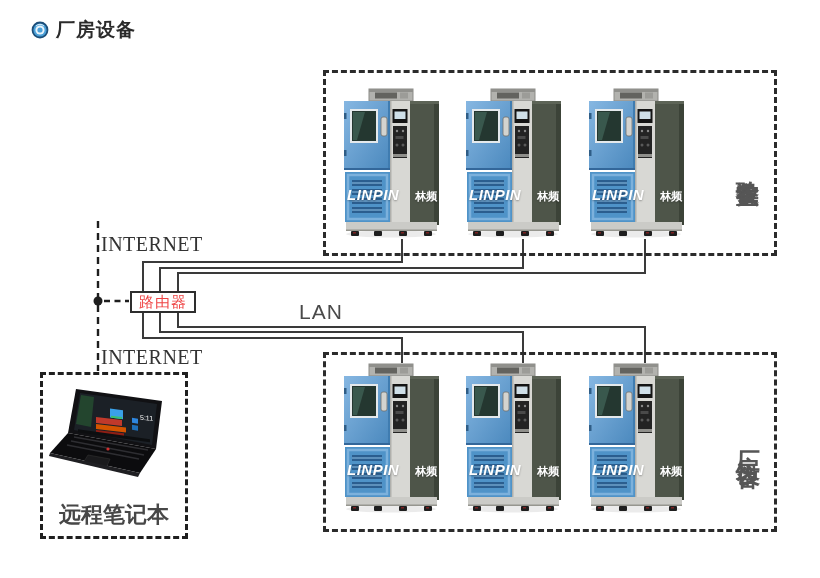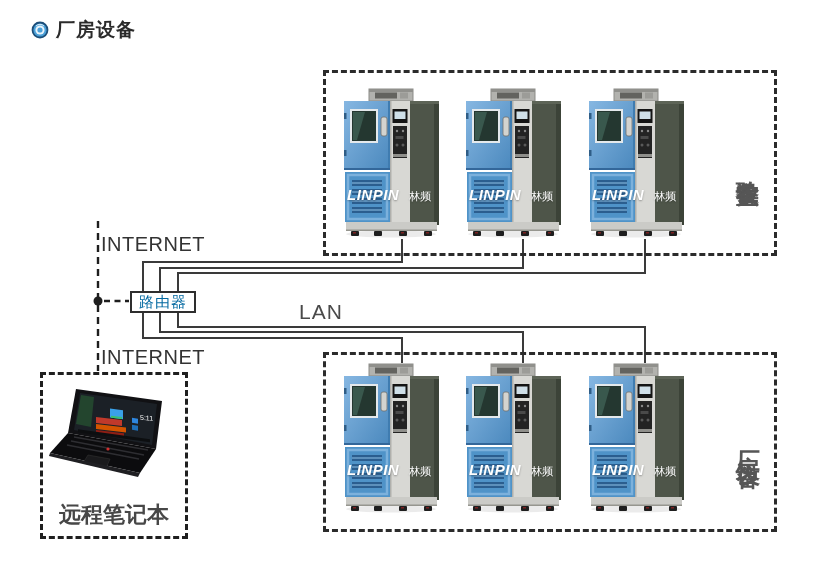--- a/index.html
+++ b/index.html
@@ -16,44 +16,44 @@
   .dev-box{position:absolute;border:3px dashed #1f1f1f;background:#fff;}
   .dev-label{position:absolute;left:0;right:0;bottom:6px;text-align:center;
     color:#474747;font-weight:bold;text-shadow:0 0 2px #fff,0 0 2px #fff;}
   .pc-box{left:38px;top:62px;width:142px;height:158px;}
   .pc-box .dev-label{font-size:25px;}
   .laptop-box{left:40px;top:372px;width:142px;height:161px;}
   .laptop-box .dev-label{font-size:22px;}
   .dev-art{position:absolute;left:50%;top:8px;transform:translateX(-50%);}
 
   
-  .net-label{position:absolute;color:#333;font-size:20px;letter-spacing:0.5px;}
+  .net-label{position:absolute;color:#333;font-size:20px;letter-spacing:0.5px;font-family:Liberation Serif, serif;}
   .lan-label{position:absolute;color:#4a4a4a;font-size:21px;letter-spacing:1px;}
   .router{position:absolute;left:130px;top:291px;width:66px;height:22px;
     border:2px solid #2e2e2e;background:#fff;box-sizing:border-box;
     display:flex;align-items:center;justify-content:center;
-    font-size:15px;font-weight:500;color:#0369a1;letter-spacing:1px;}
+    font-size:15px;font-weight:500;color:#ef4444;letter-spacing:1px;}
 
   
   .group-box{position:absolute;border:3px dashed #2b2b2b;box-sizing:border-box;background:transparent;}
   .group-lab{left:323px;top:70px;width:454px;height:186px;}
   .group-factory{left:323px;top:352px;width:454px;height:180px;}
   .group-label{position:absolute;right:10px;top:50%;transform:translateY(-50%);
     writing-mode:vertical-rl;text-orientation:upright;
     color:#565656;font-weight:600;text-shadow:0 0 2px #fff;}
   .group-lab .group-label{font-size:23px;letter-spacing:0px;}
   .group-factory .group-label{font-size:24px;letter-spacing:5px;}
 
   
   .chamber{position:absolute;width:95px;height:150px;}
   .chamber svg{display:block;width:95px;height:150px;}
   .wm{position:absolute;left:3px;top:98px;width:100%;white-space:nowrap;
     color:#fff;font-style:italic;font-weight:800;font-size:15px;letter-spacing:0.5px;
     text-shadow:0 1px 2px rgba(0,0,0,0.3);}
-  .wm .cn{font-size:11px;font-style:normal;font-weight:400;margin-left:10px;letter-spacing:0;}
+  .wm .cn{font-size:11px;font-style:normal;font-weight:700;margin-left:16px;letter-spacing:0;}
 
   .wiring{position:absolute;left:0;top:0;pointer-events:none;}
 </style>
 </head>
 <body>
 
 <div class="canvas">
 
   <svg width="0" height="0" style="position:absolute" aria-hidden="true">
     <defs>

